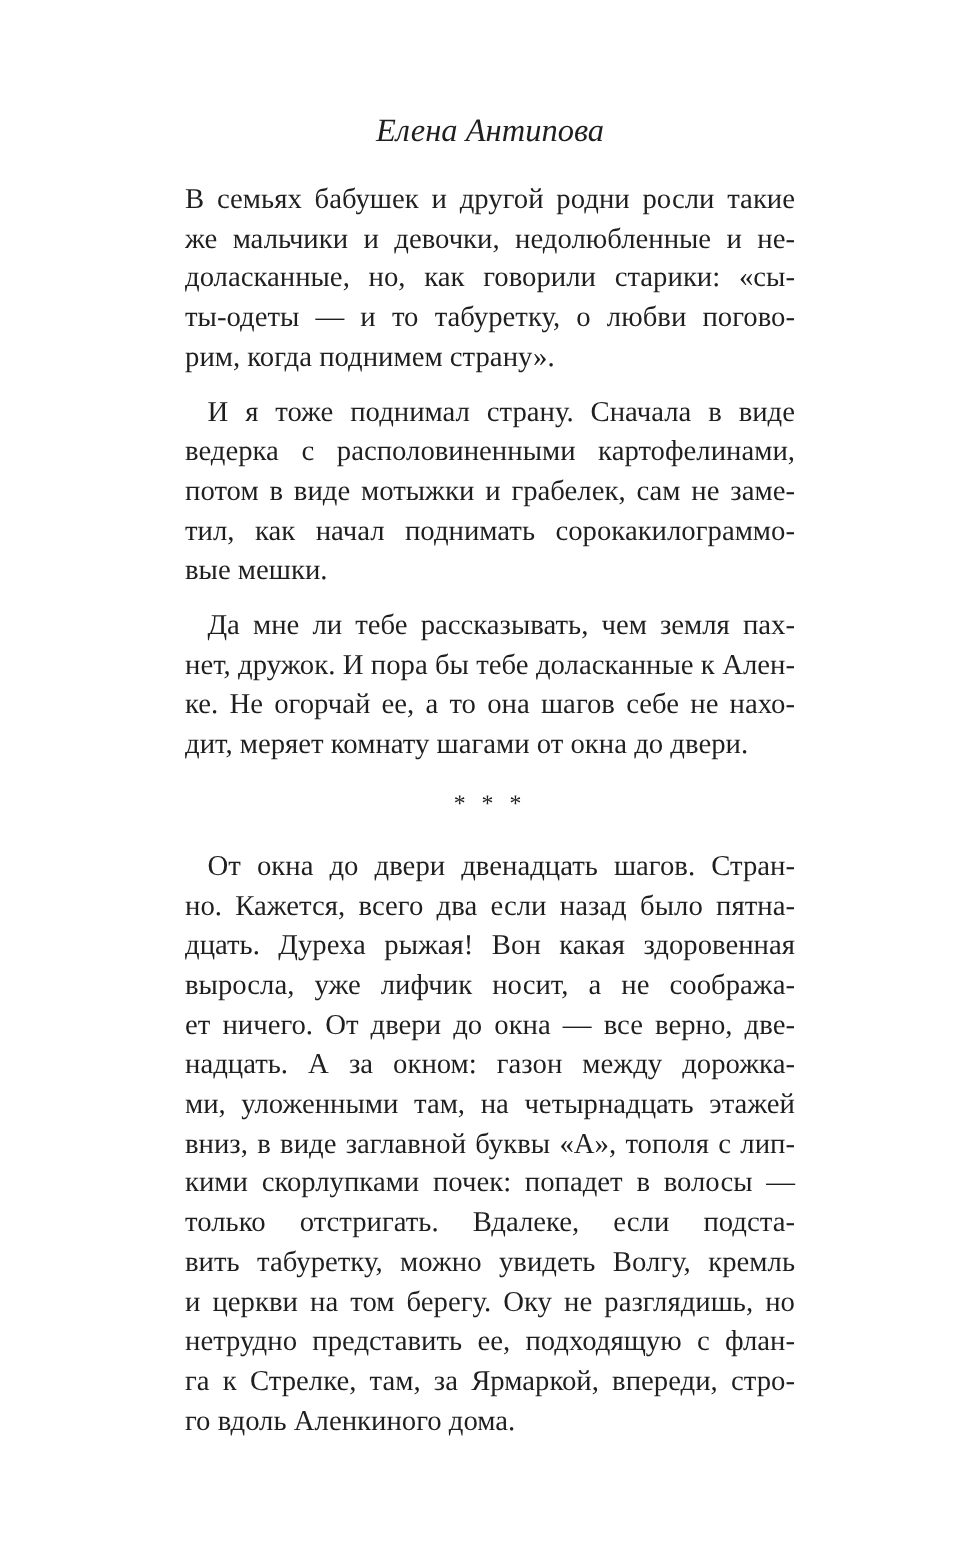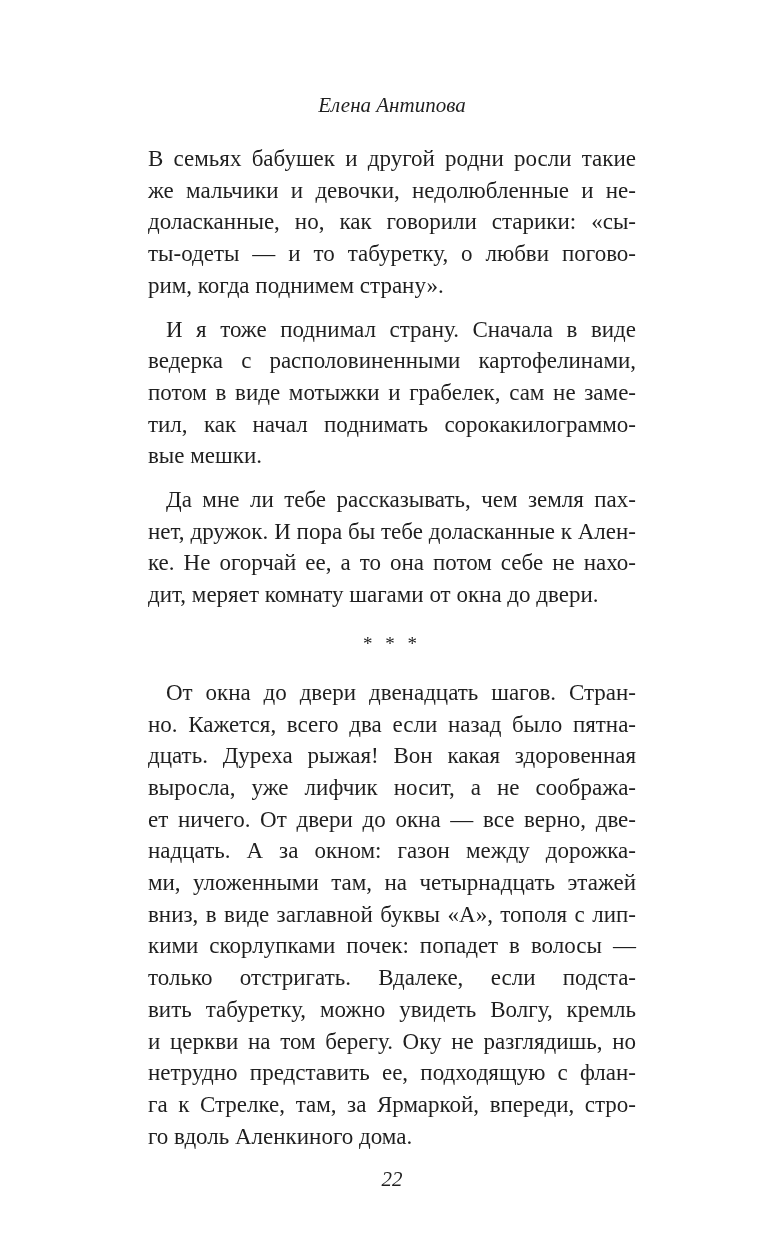--- a/index.html
+++ b/index.html
@@ -18,21 +18,21 @@
     -webkit-font-smoothing: antialiased;
   }
   .content-column {
     margin-left: 136px;
     width: 512px;
   }
   .running-header {
     padding-top: 92px;
     text-align: center;
     font-style: italic;
-    font-size: 21px;
+    font-size: 26px;
     line-height: 26px;
   }
   .text-block {
     margin-top: 25px;
     font-size: 23px;
     line-height: 31.7px;
   }
   .paragraph {
     margin: 12px;
   }
@@ -79,21 +79,21 @@
         <div class="paragraph">
           <div class="line indent-first">И я тоже поднимал страну. Сначала в виде</div>
           <div class="line">ведерка с располовиненными картофелинами,</div>
           <div class="line">потом в виде мотыжки и грабелек, сам не заме-</div>
           <div class="line">тил, как начал поднимать сорокакилограммо-</div>
           <div class="line last-line">вые мешки.</div>
         </div>
         <div class="paragraph">
           <div class="line indent-first">Да мне ли тебе рассказывать, чем земля пах-</div>
           <div class="line">нет, дружок. И пора бы тебе доласканные к Ален-</div>
-          <div class="line">ке. Не огорчай ее, а то она потом себе не нахо-</div>
+          <div class="line">ке. Не огорчай ее, а то она шагов себе не нахо-</div>
           <div class="line last-line">дит, меряет комнату шагами от окна до двери.</div>
         </div>
         <div class="separator">* * *</div>
         <div class="paragraph">
           <div class="line indent-first">От окна до двери двенадцать шагов. Стран-</div>
           <div class="line">но. Кажется, всего два если назад было пятна-</div>
           <div class="line">дцать. Дуреха рыжая! Вон какая здоровенная</div>
           <div class="line">выросла, уже лифчик носит, а не сообража-</div>
           <div class="line">ет ничего. От двери до окна — все верно, две-</div>
           <div class="line">надцать. А за окном: газон между дорожка-</div>
@@ -101,15 +101,14 @@
           <div class="line">вниз, в виде заглавной буквы «А», тополя с лип-</div>
           <div class="line">кими скорлупками почек: попадет в волосы —</div>
           <div class="line">только отстригать. Вдалеке, если подста-</div>
           <div class="line">вить табуретку, можно увидеть Волгу, кремль</div>
           <div class="line">и церкви на том берегу. Оку не разглядишь, но</div>
           <div class="line">нетрудно представить ее, подходящую с флан-</div>
           <div class="line">га к Стрелке, там, за Ярмаркой, впереди, стро-</div>
           <div class="line last-line">го вдоль Аленкиного дома.</div>
         </div>
       </div>
-    <div class="page-number">22</div>
   </div>
 </div>
 
 </body></html>

